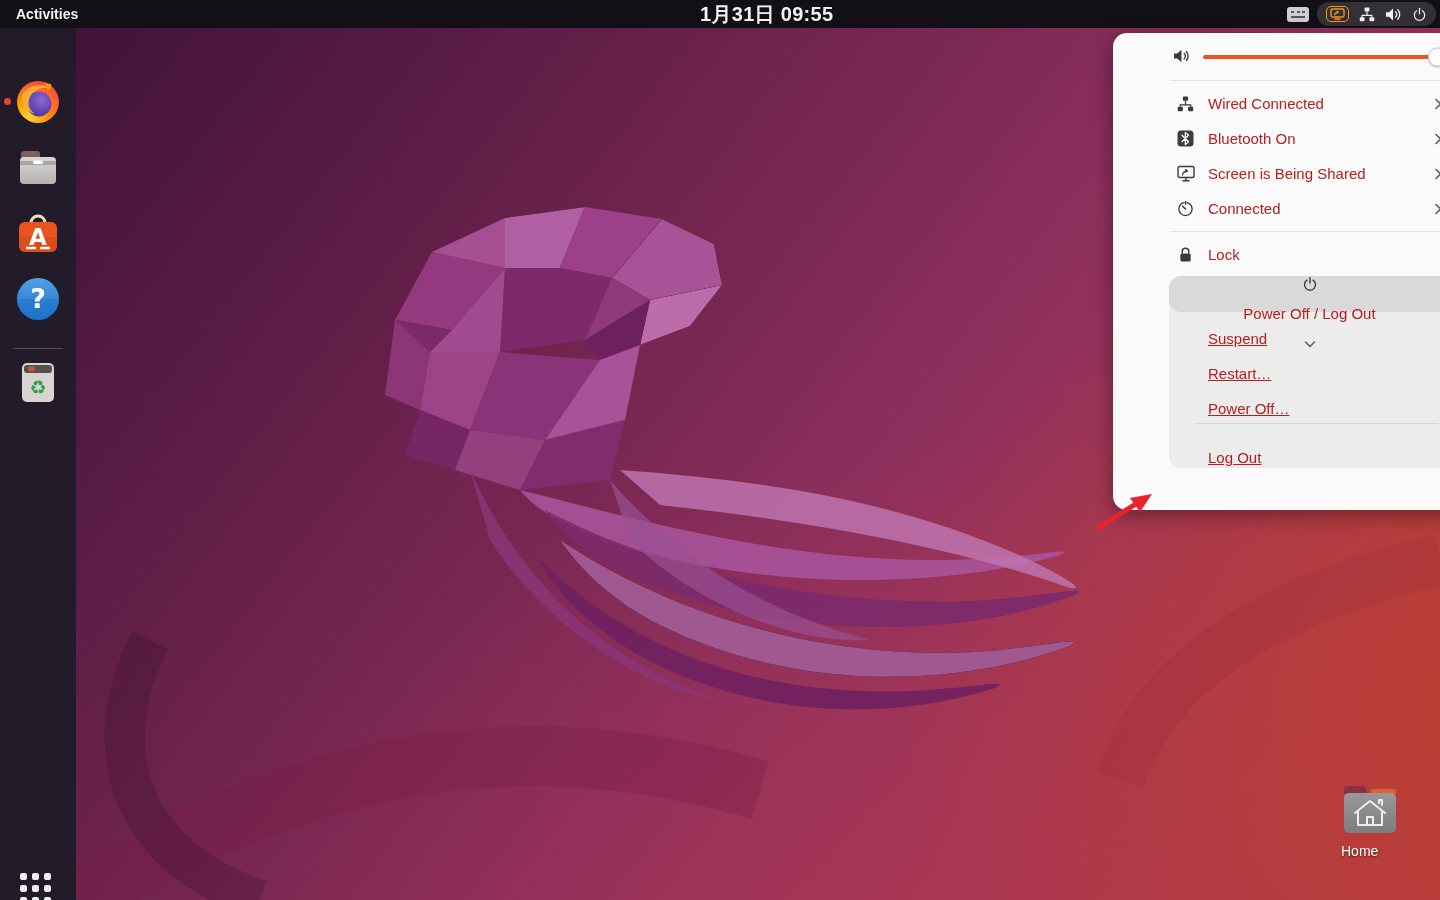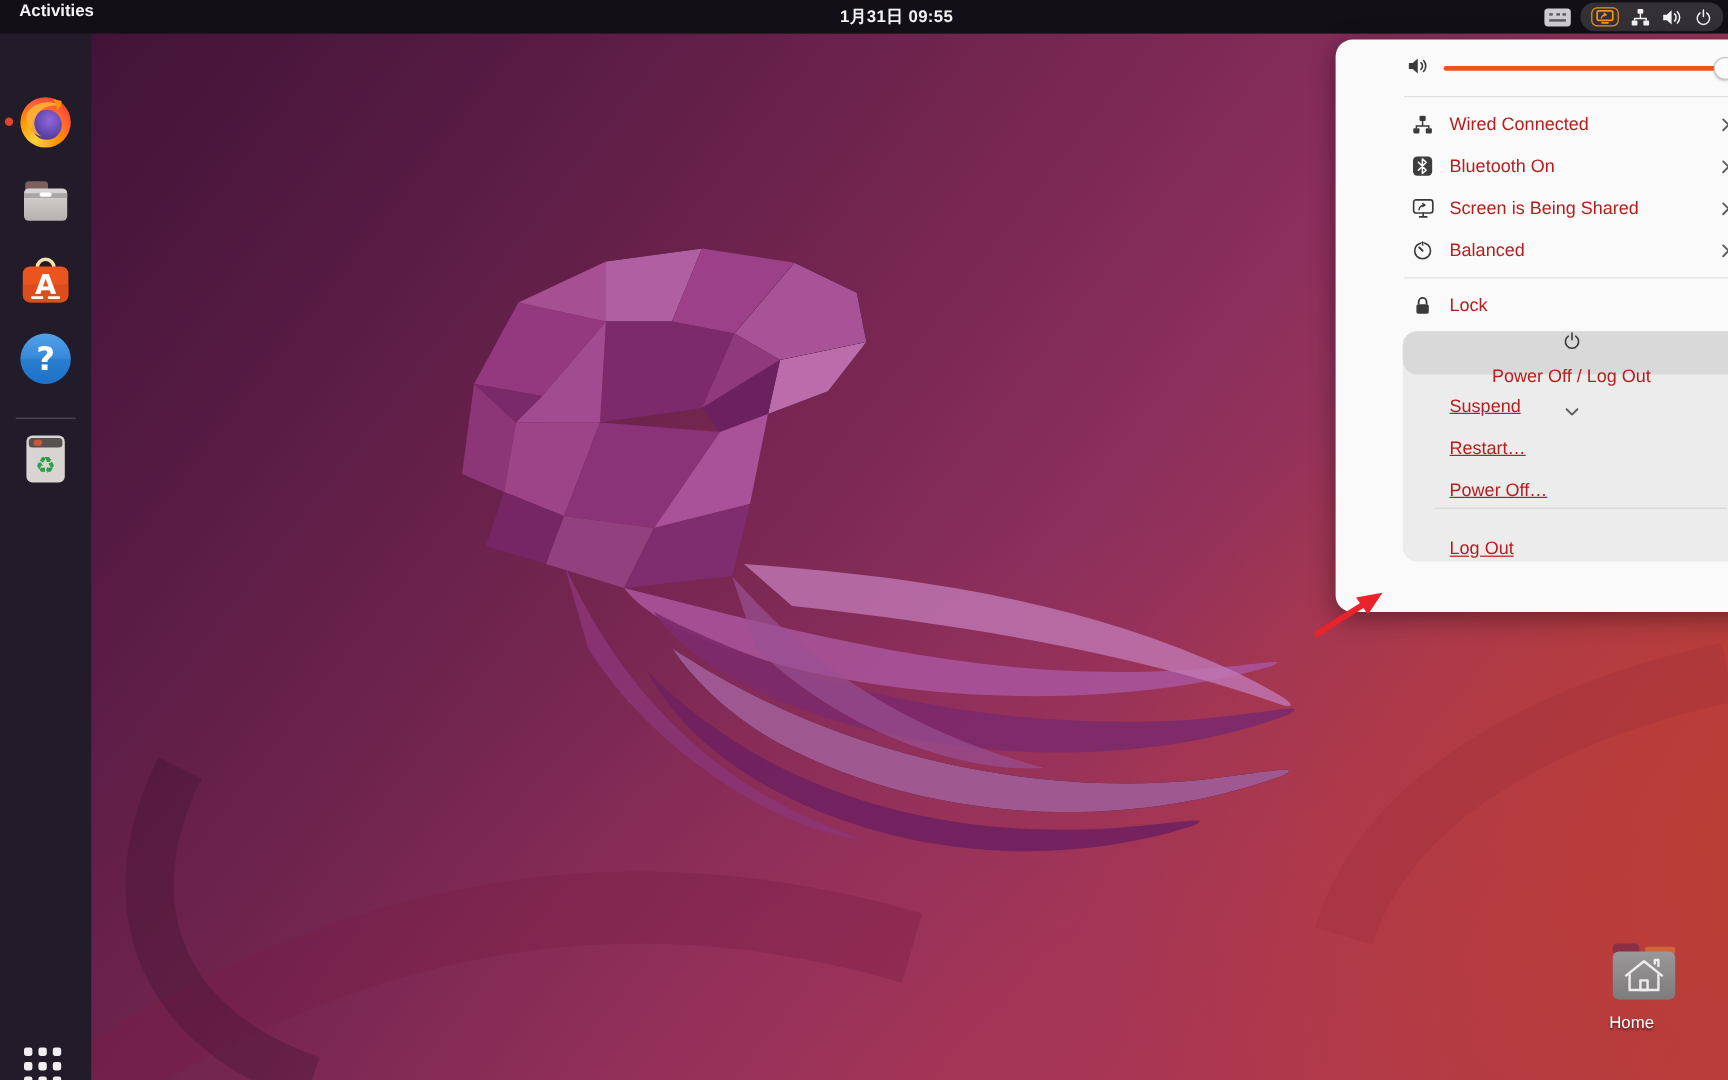--- a/index.html
+++ b/index.html
@@ -11,24 +11,24 @@
   #wallpaper { position:absolute; inset:0;
     background:
       radial-gradient(1200px 900px at 108% 78%, rgba(190,62,48,.85) 0%, rgba(190,62,48,0) 55%),
       radial-gradient(1400px 1000px at 70% 115%, rgba(173,52,84,.6) 0%, rgba(173,52,84,0) 60%),
       linear-gradient(128deg, #3c1134 0%, #571b44 22%, #72254f 40%, #8c2f5c 58%, #a23757 74%, #b23c46 88%, #b8413c 100%);
   }
   #jellyfish { position:absolute; left:0; top:0; }
 
   
   #topbar { position:absolute; left:0; top:0; width:1440px; height:28px;
-    background:#121016; display:flex; color:#f2f2f2; z-index:40; }
+    background:#121016; display:flex; align-items:center; color:#f2f2f2; z-index:40; }
   #activities { margin-left:16px; font-size:14px; font-weight:bold; cursor:pointer; }
   #clock { position:absolute; left:700px; top:0; height:28px; display:flex; align-items:center;
-    font-size:14px; font-weight:bold; letter-spacing:.3px; }
+    font-size:20px; font-weight:bold; letter-spacing:.3px; }
   #tray { position:absolute; right:4px; top:2px; height:24px; display:flex; align-items:center; gap:8px; }
   #kbd-indicator { width:22px; height:15px; background:#cfcbd2; border-radius:3px;
     display:flex; align-items:center; justify-content:center; }
   #kbd-indicator .dots { width:14px; height:7px;
     background:
       linear-gradient(#5a5560,#5a5560) 0 0/3px 2px no-repeat,
       linear-gradient(#5a5560,#5a5560) 5.5px 0/3px 2px no-repeat,
       linear-gradient(#5a5560,#5a5560) 11px 0/3px 2px no-repeat,
       linear-gradient(#5a5560,#5a5560) 0 5px/14px 2px no-repeat; }
   #tray-pill { height:24px; background:rgba(255,255,255,.14); border-radius:13px;
@@ -315,21 +315,21 @@
 
     <div class="qrow">
       <span class="qicon">
         <svg width="17" height="17" viewBox="0 0 18 18">
           <circle cx="9" cy="9.5" r="7" fill="none" stroke="#3a3a3a" stroke-width="1.4"></circle>
           <path d="M9,2.5 v2" stroke="#fafafa" stroke-width="2.6"></path>
           <path d="M9,1.8 v2.6" stroke="#3a3a3a" stroke-width="1.4" stroke-linecap="round"></path>
           <path d="M9,9.5 L6,6.6" stroke="#3a3a3a" stroke-width="1.6" stroke-linecap="round"></path>
         </svg>
       </span>
-      <span class="qlabel">Balanced</span>
+      <span class="qlabel">Connected</span>
       <span class="qchev">
         <svg width="10" height="14" viewBox="0 0 10 14">
             <path d="M3,2.5 L7.5,7 L3,11.5" stroke="#5f5f5f" stroke-width="1.6" fill="none" stroke-linecap="round" stroke-linejoin="round"></path>
           </svg>
       </span>
     </div>
 
     <div class="qdivider"></div>
 
 

